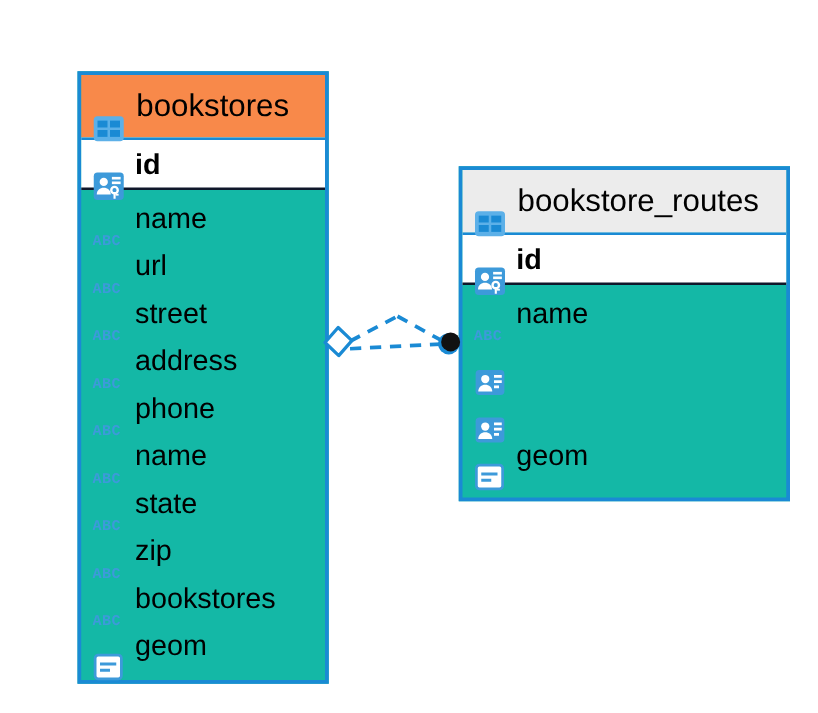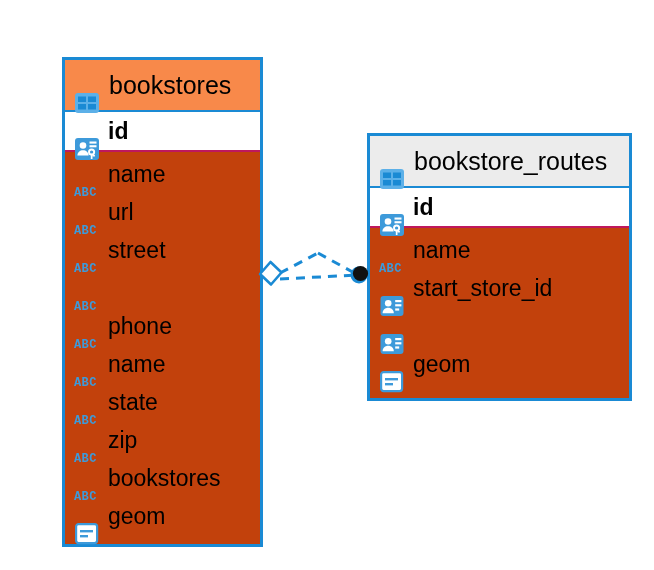--- a/index.html
+++ b/index.html
@@ -19,21 +19,21 @@
   .canvas {
     position: absolute;
     inset: 0;
   }
 
   
   .entity {
     position: absolute;
     box-sizing: border-box;
     border: 3px solid #1a8ad4;
-    background: #c2410c;
+    background: #14b8a6;
   }
 
   #entity-bookstores {
     left: 62px;
     top: 57px;
     width: 201px;
     height: 490px;
   }
 
   #entity-bookstore-routes {
@@ -58,21 +58,21 @@
     font-size: 25px;
     color: #000000;
     line-height: 1;
     white-space: nowrap;
   }
 
   
   .pk-block {
     box-sizing: border-box;
     border-top: 2px solid #1a8ad4;
-    border-bottom: 2px solid #be185d;
+    border-bottom: 2px solid #0f172a;
     background: #ffffff;
   }
 
   .row {
     box-sizing: border-box;
     display: flex;
     align-items: center;
     height: 38px;
     padding-left: 9px;
     gap: 8px;
@@ -173,20 +173,21 @@
         </span>
         <span class="label">street</span>
       </div>
 
       <div class="row">
         <span class="icon">
           <svg width="26" height="14" viewBox="0 0 26 14">
             <text x="0" y="11" font-family="'Liberation Mono', monospace" font-size="12" font-weight="bold" fill="#3d9ada" letter-spacing="0.4">ABC</text>
           </svg>
         </span>
+        <span class="label">address</span>
       </div>
 
       <div class="row">
         <span class="icon">
           <svg width="26" height="14" viewBox="0 0 26 14">
             <text x="0" y="11" font-family="'Liberation Mono', monospace" font-size="12" font-weight="bold" fill="#3d9ada" letter-spacing="0.4">ABC</text>
           </svg>
         </span>
         <span class="label">phone</span>
       </div>
@@ -289,21 +290,20 @@
         <span class="icon">
           <svg width="26" height="26" viewBox="0 0 26 26">
             <rect x="1.5" y="3" width="23" height="20" rx="3" fill="#3d9ada"></rect>
             <circle cx="9.2" cy="10.2" r="3.3" fill="#ffffff"></circle>
             <path d="M3.6 20.2c0-3.3 2.6-5.4 5.6-5.4s5.6 2.1 5.6 5.4z" fill="#ffffff"></path>
             <rect x="16.2" y="7" width="6.2" height="2.2" fill="#ffffff"></rect>
             <rect x="16.2" y="11.2" width="6.2" height="2.2" fill="#ffffff"></rect>
             <rect x="16.2" y="15.4" width="4" height="2.2" fill="#ffffff"></rect>
           </svg>
         </span>
-        <span class="label">start_store_id</span>
       </div>
 
       <div class="row">
         <span class="icon">
           <svg width="26" height="26" viewBox="0 0 26 26">
             <rect x="1.5" y="3" width="23" height="20" rx="3" fill="#3d9ada"></rect>
             <circle cx="9.2" cy="10.2" r="3.3" fill="#ffffff"></circle>
             <path d="M3.6 20.2c0-3.3 2.6-5.4 5.6-5.4s5.6 2.1 5.6 5.4z" fill="#ffffff"></path>
             <rect x="16.2" y="7" width="6.2" height="2.2" fill="#ffffff"></rect>
             <rect x="16.2" y="11.2" width="6.2" height="2.2" fill="#ffffff"></rect>

